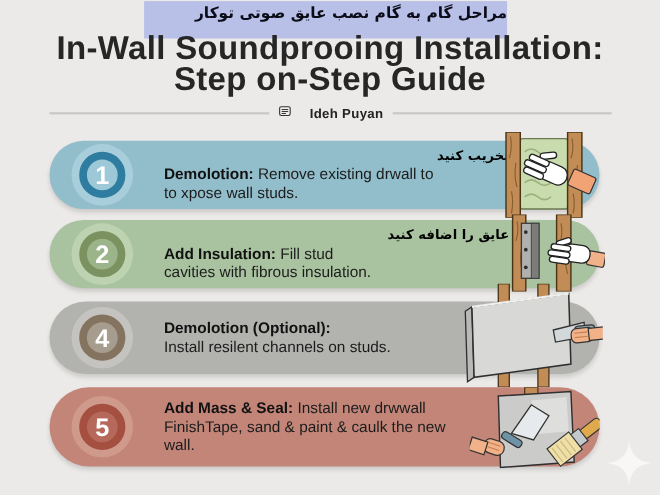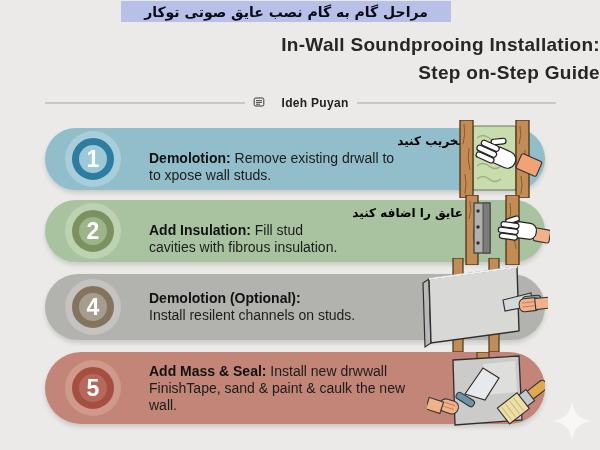--- a/index.html
+++ b/index.html
@@ -2,28 +2,28 @@
 <html><head>
 <meta charset="utf-8">
 <style>
   html,body{margin:0;padding:0;}
   .canvas{
     position:relative;width:600px;height:450px;overflow:hidden;
     background:var(--page-bg,#ebeae8);
     font-family:"Liberation Sans","DejaVu Sans",sans-serif;
   }
   .banner{
-    position:absolute;left:121px;top:1px;width:330px;height:21px;
+    position:absolute;left:131px;top:1px;width:330px;height:34px;
     background:var(--banner-bg,#b8c0e8);color:var(--banner-fg,#0c0c18);
     font-family:"DejaVu Sans",sans-serif;font-weight:bold;font-size:14px;
-    line-height:23px;text-align:center;direction:rtl;
+    line-height:23px;text-align:right;direction:rtl;
   }
   .title{
-    position:absolute;left:0;top:31px;width:600px;text-align:right;
-    font-size:19px;font-weight:bold;color:#262626;line-height:28px;letter-spacing:.3px;
+    position:absolute;left:0;top:31px;width:600px;text-align:center;
+    font-size:30px;font-weight:bold;color:#262626;line-height:28px;letter-spacing:.3px;
   }
   .byline{
     position:absolute;left:45px;top:95px;width:511px;height:16px;
     display:flex;align-items:center;
   }
   .byline .rule{flex:1;height:2px;background:#c9c8c5;}
   .byline .mid{display:flex;align-items:center;gap:17px;padding:0 8px;}
   .byline .author{font-size:12px;font-weight:bold;color:#222;letter-spacing:.3px;}
   .step{
     position:absolute;left:45px;width:500px;border-radius:40px;

